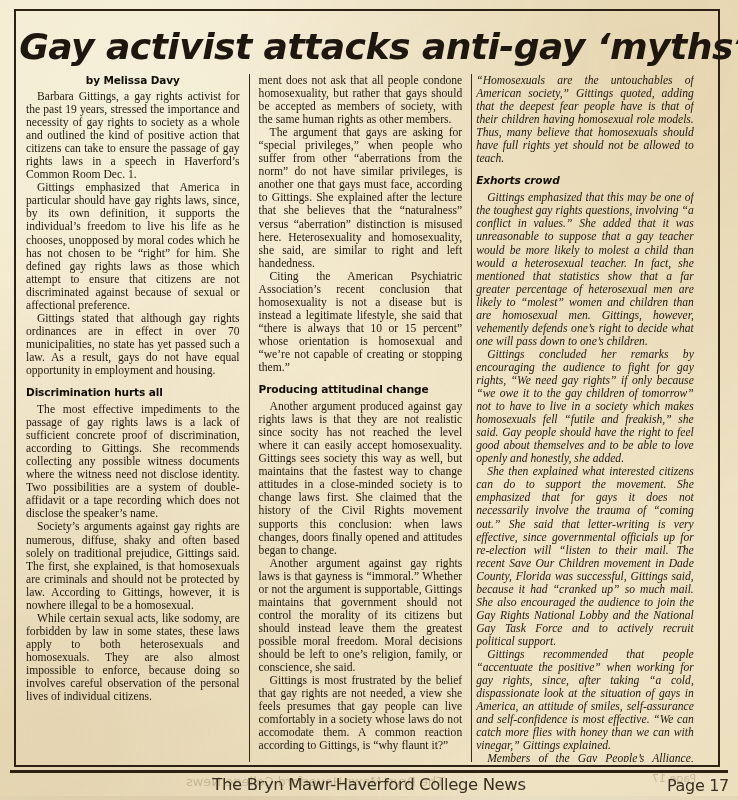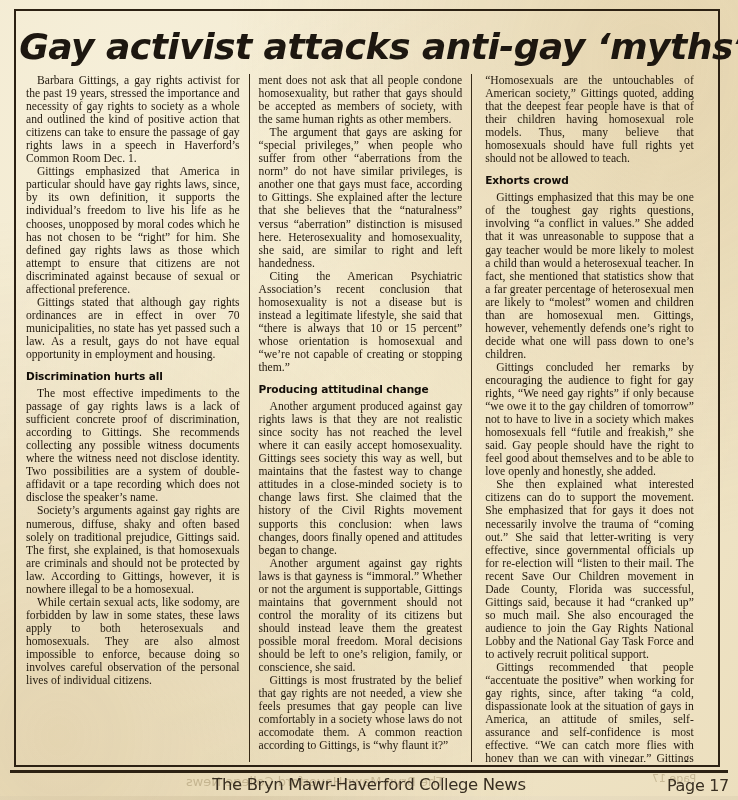--- a/index.html
+++ b/index.html
@@ -86,21 +86,21 @@
     display: flex;
     align-items: stretch;
   }
   .col {
     width: 222.6px;
     box-sizing: border-box;
     overflow: hidden;
   }
   .col-1 { padding-right: 9px; }
   .col-2 { padding: 0 9px; border-left: 1.5px solid #3a2c19; }
-  .col-3 { padding-left: 13px; border-left: 1.5px solid #3a2c19; }
+  .col-3 { padding-left: 4px; border-left: 1.5px solid #3a2c19; font-style: italic; }
 
   .byline {
     font-family: "DejaVu Sans", sans-serif;
     font-weight: 700;
     font-size: 10.5px;
     color: #17120c;
     text-align: center;
     margin: 0 0 4px 0;
     letter-spacing: -0.1px;
   }
@@ -218,20 +218,21 @@
 
   <div class="article-frame">
     <div class="frame-inner">
       <h1 class="headline">Gay activist attacks anti-gay  ‘myths’</h1>
       <div class="headline-rule"></div>
     </div>
 
     <div class="columns">
 
       <div class="col col-1">
+        <div class="byline">by Melissa Davy</div>
 
         <p class="body">Barbara Gittings, a gay rights activist for the past 19 years, stressed the importance and necessity of gay rights to society as a whole and outlined the kind of positive action that citizens can take to ensure the passage of gay rights laws in a speech in Haverford’s Common Room Dec. 1.</p>
         <p class="body">Gittings emphasized that America in particular should have gay rights laws, since, by its own definition, it supports the individual’s freedom to live his life as he chooses, unopposed by moral codes which he has not chosen to be “right” for him. She defined gay rights laws as those which attempt to ensure that citizens are not discriminated against because of sexual or affectional preference.</p>
         <p class="body">Gittings stated that although gay rights ordinances are in effect in over 70 municipalities, no state has yet passed such a law. As a result, gays do not have equal opportunity in employment and housing.</p>
 
         <div class="subhead">Discrimination hurts all</div>
 
         <p class="body">The most effective impediments to the passage of gay rights laws is a lack of sufficient concrete proof of discrimination, according to Gittings. She recommends collecting any possible witness documents where the witness need not disclose identity. Two possibilities are a system of double-affidavit or a tape recording which does not disclose the speaker’s name.</p>
         <p class="body">Society’s arguments against gay rights are numerous, diffuse, shaky and often based solely on traditional prejudice, Gittings said. The first, she explained, is that homosexuals are criminals and should not be protected by law. According to Gittings, however, it is nowhere illegal to be a homosexual.</p>
         <p class="body">While certain sexual acts, like sodomy, are forbidden by law in some states, these laws apply to both heterosexuals and homosexuals. They are also almost impossible to enforce, because doing so involves careful observation of the personal lives of individual citizens.</p>

